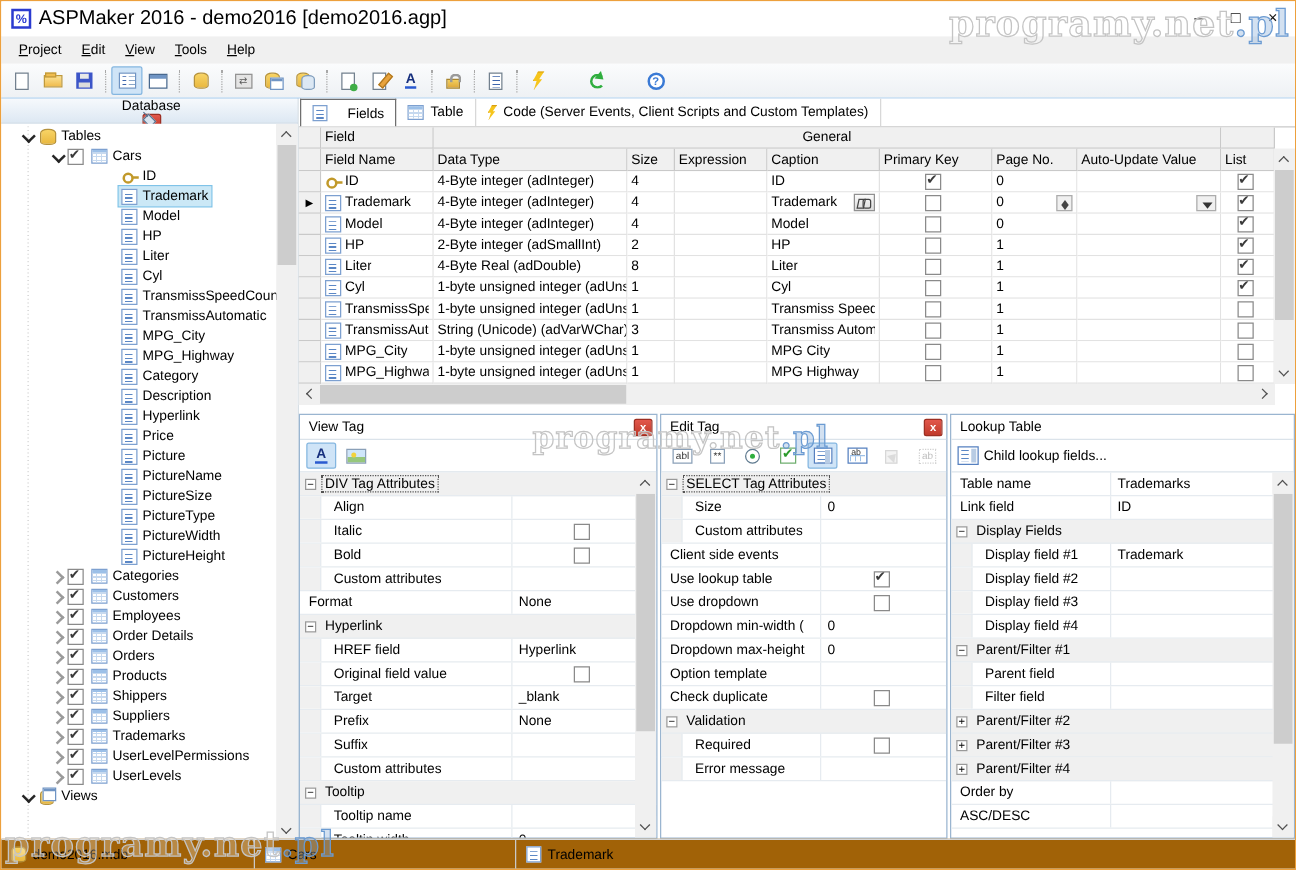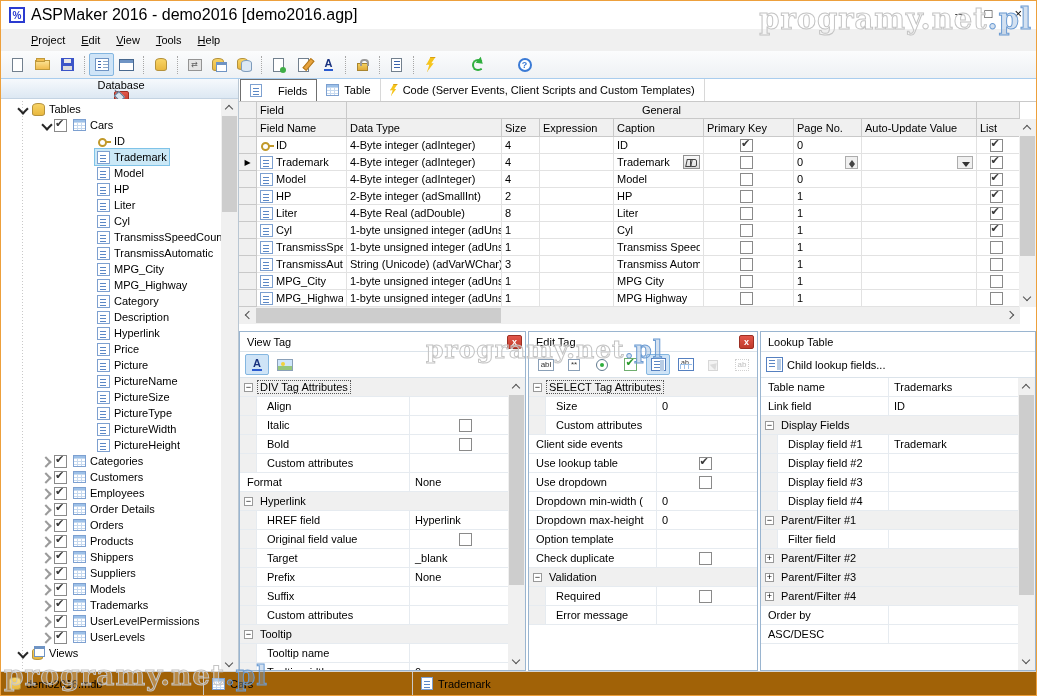--- a/index.html
+++ b/index.html
@@ -8,21 +8,21 @@
        background:#fff; border:1px solid #eda03c; position:relative; }
 
 
 .titlebar { height:28px; display:flex; align-items:center; padding-left:8px; background:#fff; position:relative; }
 .app-icon { width:16px; height:16px; border:2px solid #2b3bd0; background:#fff; color:#2b3bd0;
             font-weight:bold; font-size:10px; display:flex; align-items:center; justify-content:center; }
 .title-text { margin-left:6px; font-size:16px; }
 .win-controls { position:absolute; right:14px; top:5px; display:flex; gap:22px; font-size:13px; color:#111; }
 .win-controls span { cursor:default; }
 
-.menubar { height:22px; background:#f0f0f0; display:flex; align-items:center; padding-left:22px; }
+.menubar { height:22px; background:#f0f0f0; display:flex; align-items:center; padding-left:6px; }
 .menu-item { padding:3px 8px; }
 .menu-item .ul { text-decoration:underline; }
 
 .toolbar { height:28px; background:linear-gradient(#fbfcfd,#eef1f4); display:flex; align-items:center;
            padding-left:4px; border-bottom:1px solid #a9cdee; }
 .tbtn { width:25px; height:23px; display:flex; align-items:center; justify-content:center; border:1px solid transparent; }
 .tbtn.pressed { background:#cfe4f7; border:1px solid #84b6e0; border-radius:2px; }
 .tsep { width:1px; height:18px; border-left:1px dotted #a8a8a8; margin:0 4px; }
 .tgap { width:22px; }
 
@@ -533,28 +533,20 @@
             <span class="hl">
               <span class="ic icon-table"></span>
               <span class="tlabel">Suppliers</span>
             </span>
           </div>
           <div class="trow lvl2">
             <span class="arr right"></span>
             <span class="chkbox on"></span>
             <span class="hl">
               <span class="ic icon-table"></span>
-              <span class="tlabel">Models</span>
-            </span>
-          </div>
-          <div class="trow lvl2">
-            <span class="arr right"></span>
-            <span class="chkbox on"></span>
-            <span class="hl">
-              <span class="ic icon-table"></span>
               <span class="tlabel">Trademarks</span>
             </span>
           </div>
           <div class="trow lvl2">
             <span class="arr right"></span>
             <span class="chkbox on"></span>
             <span class="hl">
               <span class="ic icon-table"></span>
               <span class="tlabel">UserLevelPermissions</span>
             </span>
@@ -1165,20 +1157,27 @@
               </div>
               <div class="pvalue"></div>
             </div>
             <div class="prow cat">
               <span class="pm">−</span>
               <span class="clabel">Parent/Filter #1</span>
             </div>
             <div class="prow">
               <div class="plabel" style="flex: 0 0 128px;">
                 <span class="gut"></span>
+                <span class="txt">Parent field</span>
+              </div>
+              <div class="pvalue"></div>
+            </div>
+            <div class="prow">
+              <div class="plabel" style="flex: 0 0 128px;">
+                <span class="gut"></span>
                 <span class="txt">Filter field</span>
               </div>
               <div class="pvalue"></div>
             </div>
             <div class="prow cat">
               <span class="pm">+</span>
               <span class="clabel">Parent/Filter #2</span>
             </div>
             <div class="prow cat">
               <span class="pm">+</span>

